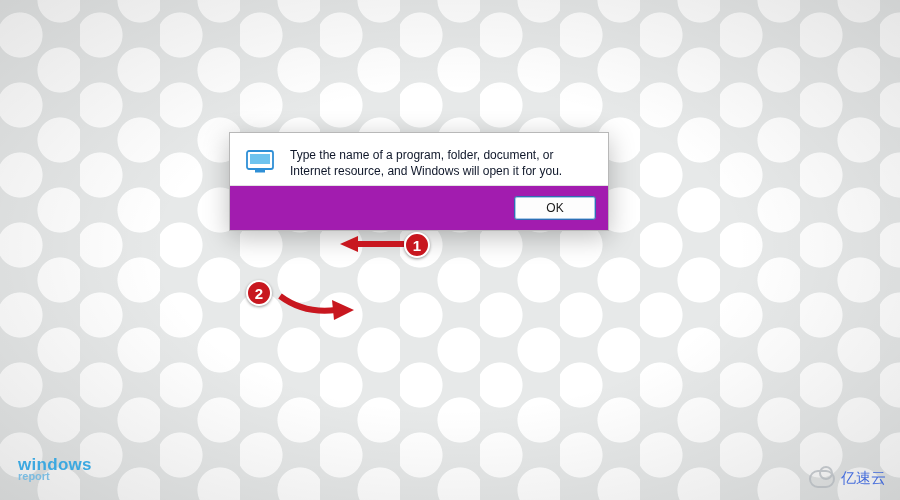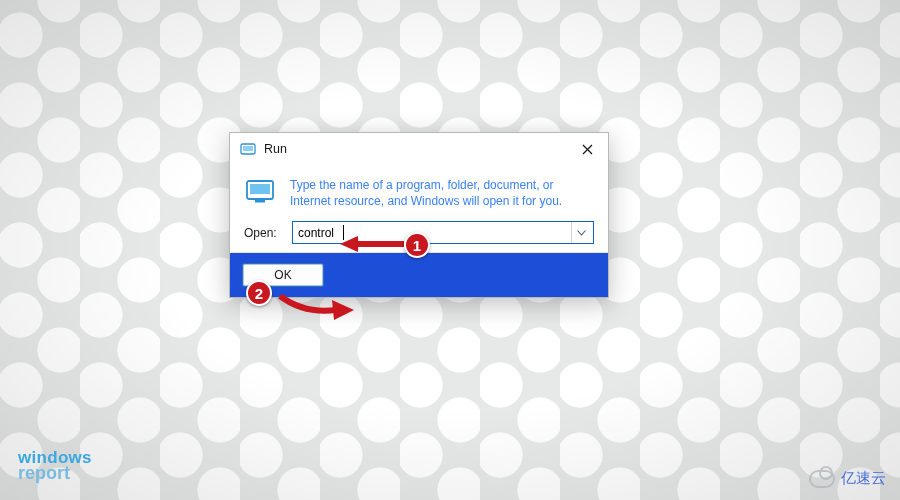--- a/index.html
+++ b/index.html
@@ -42,21 +42,21 @@
   .close-btn {
     width: 26px; height: 20px; display: flex; align-items: center; justify-content: center;
     cursor: pointer; font-size: 15px;
   }
 
   .dlg-body { display: flex; padding: 14px 14px 6px 14px; gap: 12px; }
   .run-icon {
     width: 34px; height: 30px; flex: 0 0 34px;
     display: flex; align-items: flex-start; justify-content: center;
   }
-  .desc { font-size: 12px; line-height: 1.35; color: #3b82f6; }
+  .desc { font-size: 12px; line-height: 1.35; color: #0f172a; }
 
   .open-row { display: flex; align-items: center; gap: 10px; padding: 6px 14px 8px 14px; }
   .open-label { font-size: 12px; min-width: 38px; }
   .combo {
     flex: 1; position: relative;
     border: 1px solid #0a64c2; height: 23px; background: #fff;
     display: flex; align-items: center;
   }
   .combo input {
     border: none; outline: none; width: calc(100% - 22px); height: 100%;
@@ -66,22 +66,22 @@
     width: 20px; height: 100%; border-left: 1px solid #cfd6df;
     display: flex; align-items: center; justify-content: center;
     color: #4a587a; font-size: 10px; cursor: pointer;
   }
   .text-cursor {
     position: absolute; left: 50px; top: 3px; width: 1px; height: 15px;
     background: #000;
   }
 
   .btn-row {
-    background: #1d4ed8; border-top: 1px solid #e2e2e2;
-    padding: 10px 12px; display: flex; gap: 8px;
+    background: #a21caf; border-top: 1px solid #e2e2e2;
+    padding: 10px 12px; display: flex; justify-content: flex-end; gap: 8px;
   }
   .btn {
     min-width: 82px; height: 24px; padding: 0 12px;
     background: #fdfdfd; border: 1px solid #adadad; border-radius: 3px;
     font-size: 12px; display: flex; align-items: center; justify-content: center;
     cursor: pointer;
   }
   .btn.primary { border: 1px solid #2f6fb3; box-shadow: inset 0 0 0 1px #a8c8e8; }
 
   
@@ -98,21 +98,21 @@
   }
   .badge1 { left: 404px; top: 232px; }
   .badge2 { left: 246px; top: 280px; }
 
   
   .wm-left {
     position: absolute; left: 18px; bottom: 18px;
     color: #3ca8e0; font-weight: 600; line-height: 1;
   }
   .wm-left .l1 { font-size: 17px; letter-spacing: .3px; }
-  .wm-left .l2 { font-size: 18px; color: #7abbe0; margin-top: -2px; }
+  .wm-left .l2 { font-size: 11px; color: #7abbe0; margin-top: -2px; }
 
   .wm-right {
     position: absolute; right: 14px; bottom: 12px;
     display: flex; align-items: center; gap: 6px;
     color: #1d4ed8; font-size: 15px; font-weight: 500; opacity: .8;
   }
   .wm-right .cloud {
     width: 26px; height: 18px; border: 2px solid #b3b8bd; border-radius: 10px;
     position: relative;
   }
@@ -121,58 +121,32 @@
     border-radius: 50%; top: -6px; left: 8px; background: transparent;
   }
 </style>
 </head>
 <body>
 
 <div class="wallpaper"></div>
 <div class="vignette"></div>
 
 <div class="dialog">
-  <div class="titlebar">
-    <span class="title-icon">
-      <svg width="16" height="16" viewBox="0 0 16 16">
-        <rect x="1" y="3" width="14" height="10" rx="1.5" fill="none" stroke="#2f8fd6" stroke-width="1.3"></rect>
-        <rect x="3" y="5" width="10" height="5" fill="#8fd0f2"></rect>
-      </svg>
-    </span>
-    <span class="title-text">Run</span>
-    <div class="close-btn">
-      <svg width="11" height="11" viewBox="0 0 11 11">
-          <path d="M1 1 L10 10 M10 1 L1 10" stroke="#111" stroke-width="1.15"></path>
-        </svg>
-    </div>
-  </div>
 
   <div class="dlg-body">
     <span class="run-icon">
       <svg width="32" height="28" viewBox="0 0 32 28">
         <rect x="2" y="4" width="26" height="18" rx="2" fill="none" stroke="#2f8fd6" stroke-width="1.8"></rect>
         <rect x="5" y="7" width="20" height="10" fill="#6fc3ee"></rect>
         <rect x="10" y="23" width="10" height="2.5" fill="#2f8fd6"></rect>
       </svg>
     </span>
     <div class="desc">Type the name of a program, folder, document, or Internet resource, and Windows will open it for you.</div>
   </div>
 
-  <div class="open-row">
-    <span class="open-label">Open:</span>
-    <div class="combo">
-      <input type="text" value="control" style="">
-      <span class="text-cursor"></span>
-      <span class="caret">
-        <svg width="9" height="6" viewBox="0 0 9 6">
-            <path d="M0.5 0.5 L4.5 5 L8.5 0.5" fill="none" stroke="#4a587a" stroke-width="1.1"></path>
-          </svg>
-      </span>
-    </div>
-  </div>
 
   <div class="btn-row">
     <div class="btn primary">OK</div>
   </div>
 </div>
 
 <div class="ann arrow1">
   <svg width="70" height="22" viewBox="0 0 70 22">
     <line x1="12" y1="11" x2="64" y2="11" stroke="#c8171f" stroke-width="6"></line>
     <polygon points="0,11 18,3 18,19" fill="#c8171f"></polygon>

